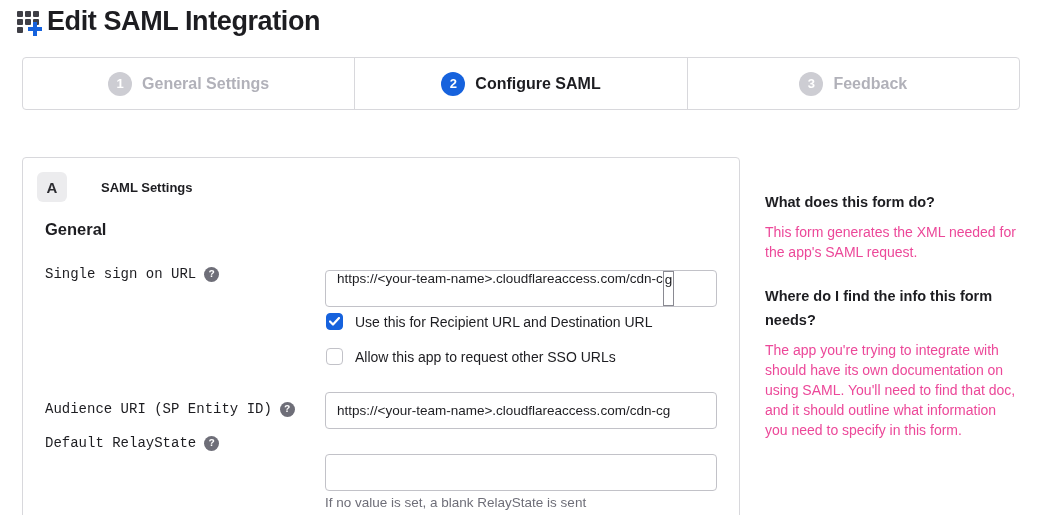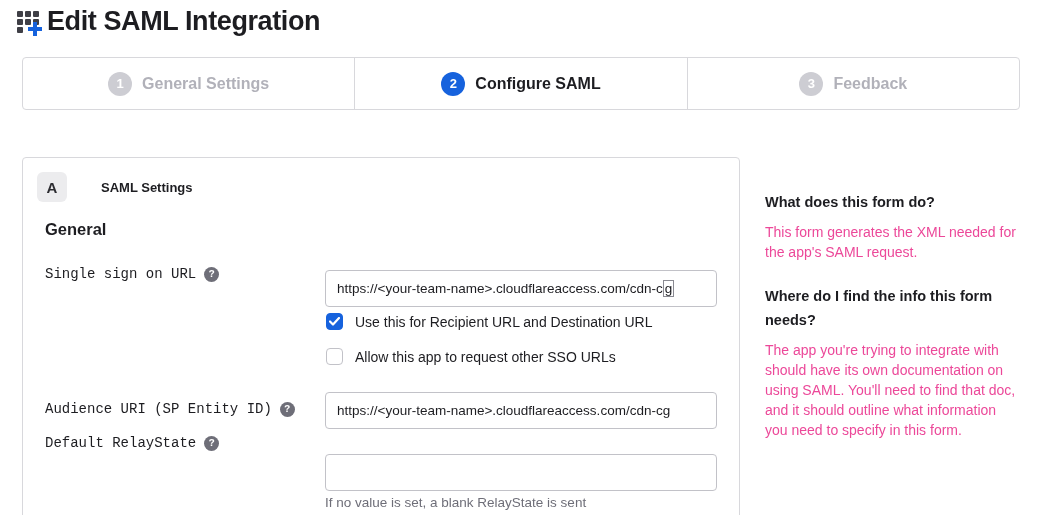--- a/index.html
+++ b/index.html
@@ -44,21 +44,21 @@
 
   .field-label { position:absolute; left:22px; display:flex; align-items:center; gap:8px;
     font-size:14px; color:#1d1d21;font-family:Liberation Mono, monospace; }
   .help-icon { width:15px; height:15px; border-radius:50%; background:#6e6e78; color:#fff;
     font-size:10px; font-weight:700; display:inline-flex; align-items:center; justify-content:center;
     cursor:pointer; }
 
   .text-input { position:absolute; left:302px; width:392px; height:37px;
     border:1px solid #c2c2c8; border-radius:4px; background:#fff; padding:0 11px;
     font-family:"Liberation Sans", sans-serif; font-size:13.5px; color:#1d1d21; }
-  .fake-input { display:flex; align-items:center; white-space:nowrap; overflow:hidden; }
+  .fake-input { display:flex; white-space:nowrap; overflow:hidden; }
   .cursor-char { display:inline-block; border:1px solid #8a8a92; padding:0 1px; margin-left:0; line-height:15px; }
 
   .cb-row { position:absolute; left:303px; display:flex; align-items:center; gap:12px; }
   .checkbox { width:17px; height:17px; border:1.5px solid #c2c2c8; border-radius:4px;
     background:#fff; display:flex; align-items:center; justify-content:center; cursor:pointer; flex:0 0 17px; }
   .checkbox svg { display:none; }
   .checkbox.checked { background:#1662dd; border-color:#1662dd; }
   .checkbox.checked svg { display:block; }
   .cb-label { font-size:14px; color:#1d1d21; }
 

